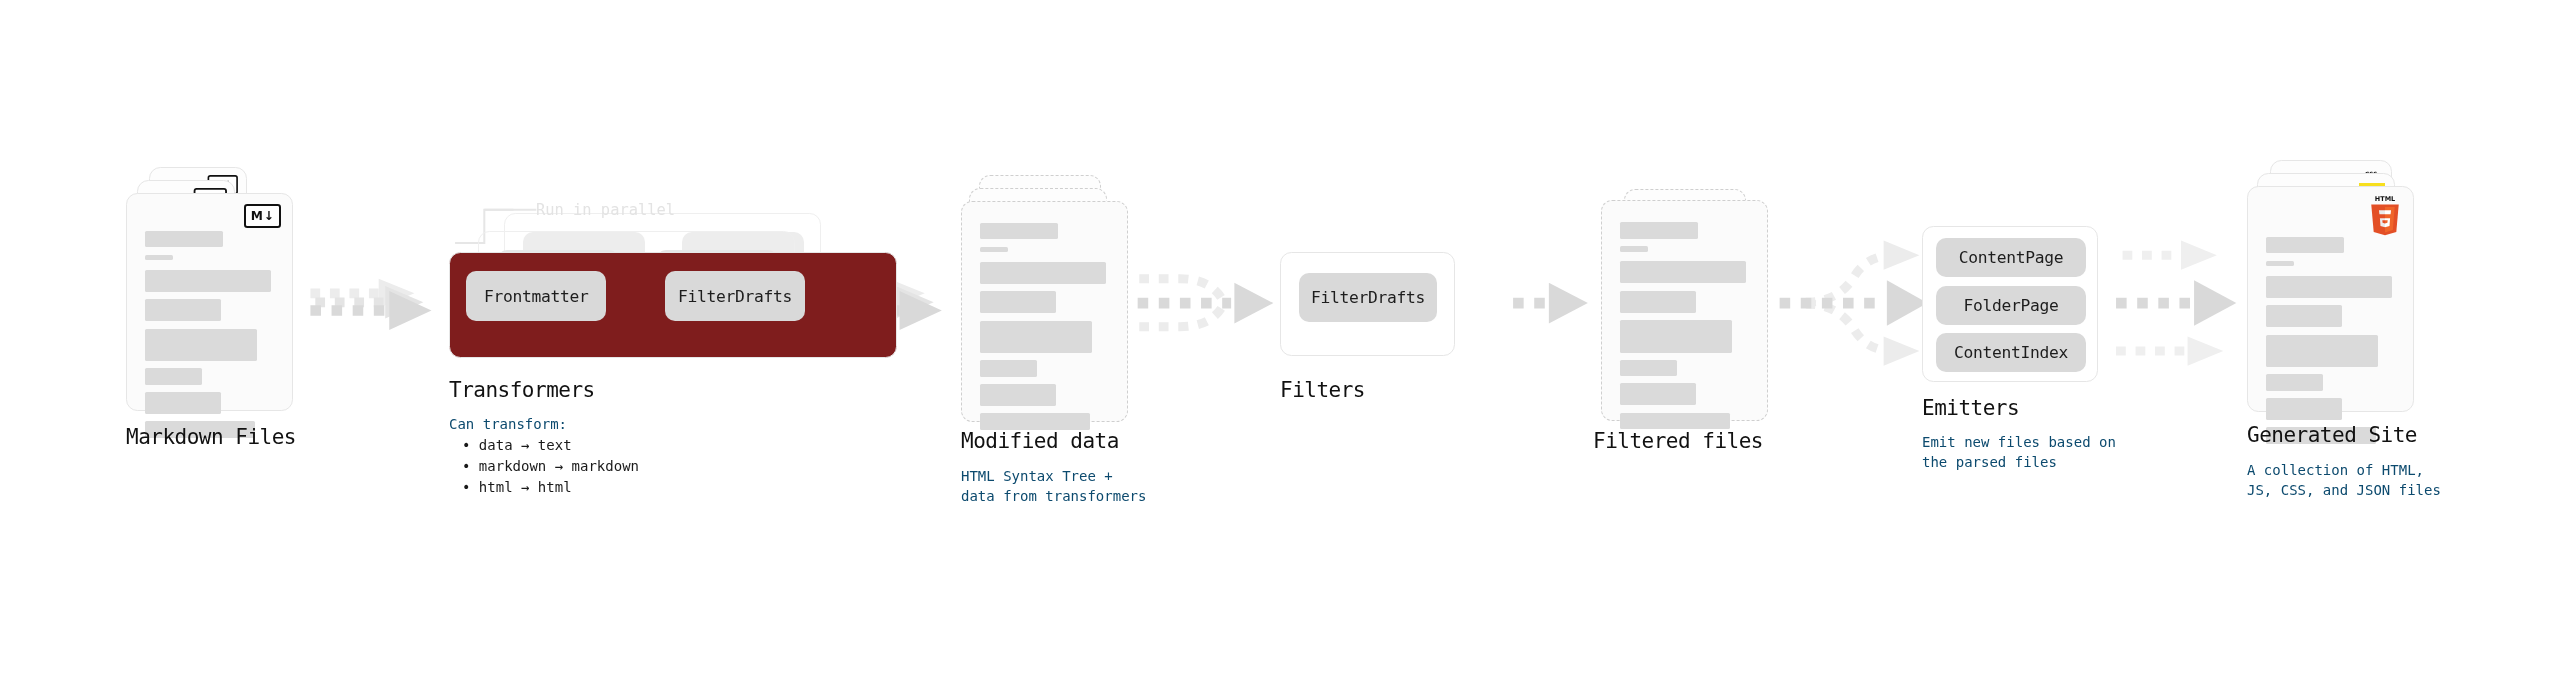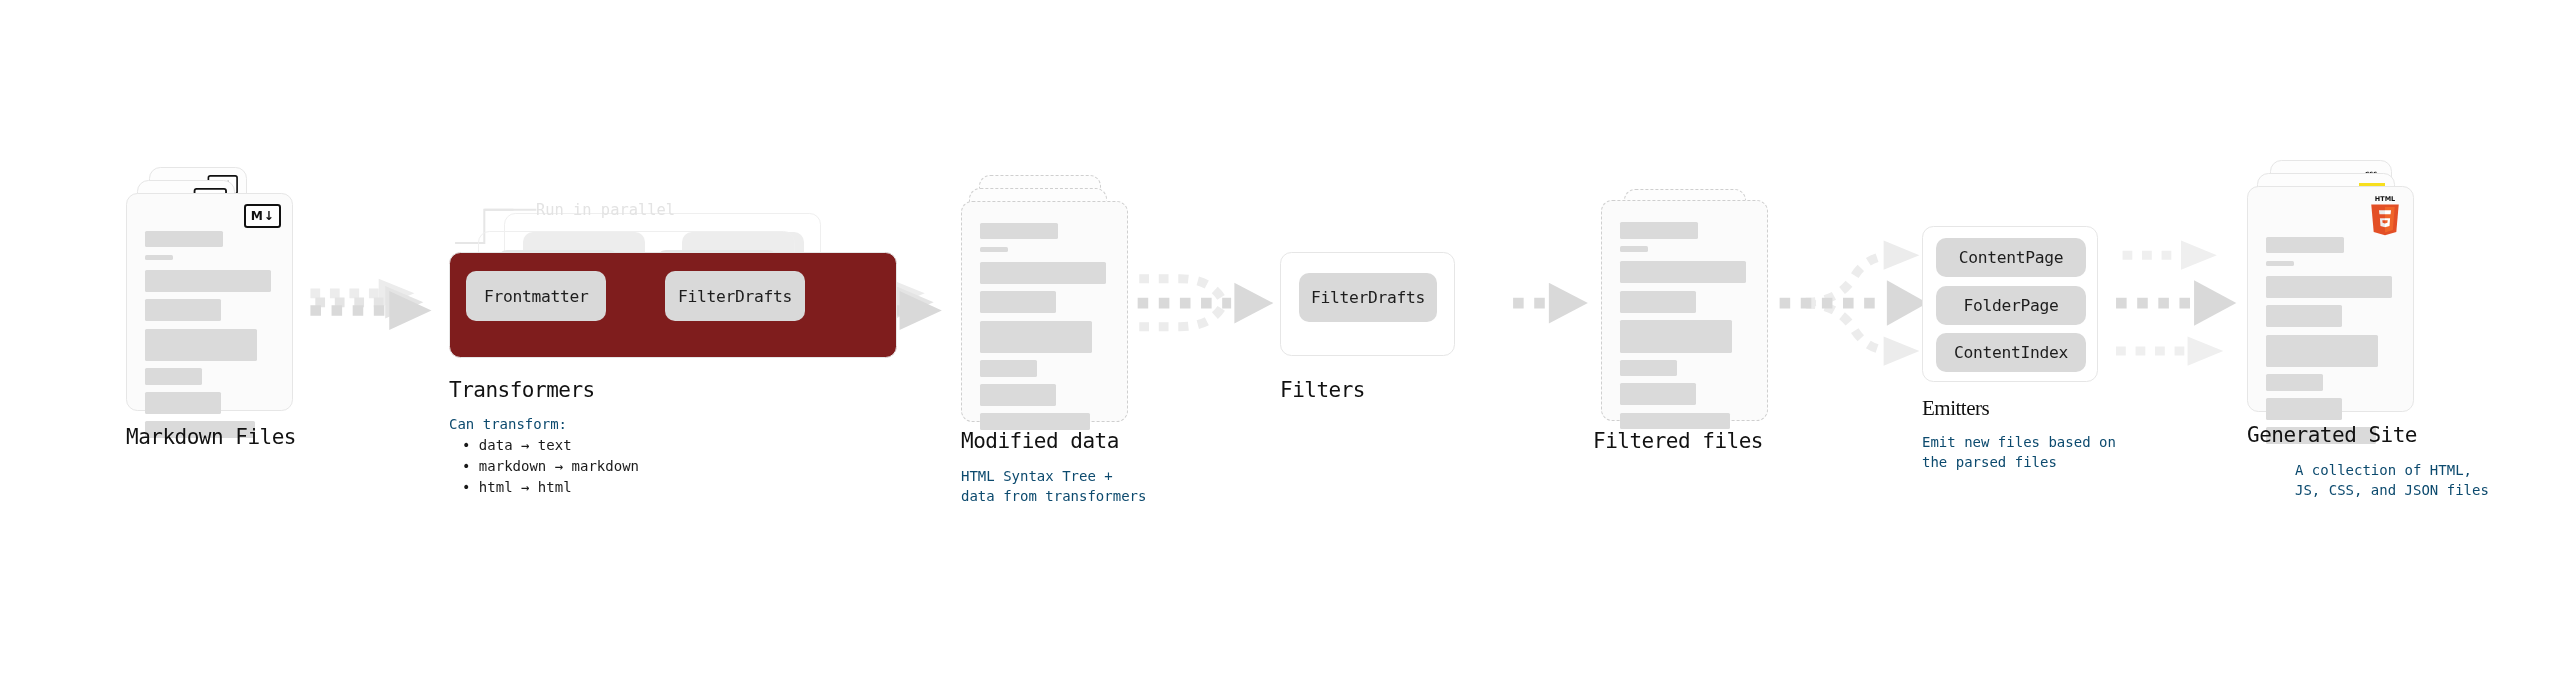--- a/index.html
+++ b/index.html
@@ -298,21 +298,21 @@
       </div>
     </div>
   </div>
   <div class="title" style="left:1593px; top:429px;">Filtered files</div>
 
   <div class="stagebox" style="left:1922px; top:226px; width:176px; height:156px;">
     <div class="chip" style="left:13px; top:11.4px; width:150px; height:39px;">ContentPage</div>
     <div class="chip" style="left:13px; top:59px; width:150px; height:39px;">FolderPage</div>
     <div class="chip" style="left:13px; top:106px; width:150px; height:39px;">ContentIndex</div>
   </div>
-  <div class="title" style="left:1922px; top:396px;font-family:Liberation Serif, serif;">Emitters</div>
+  <div class="title" style="left:1922px; top:396px;">Emitters</div>
   <div class="subtitle" style="left:1922px; top:432px;">Emit new files based on
 the parsed files</div>
 
   <div class="doc-stack" style="left:2247px; top:160px;">
     <div class="doc" style="left:23px; top:0; width:122px; height:46px; background:#fdfdfd;">
       <div class="badge" style="top:8.1px; right:8.1px;">
         <svg width="24.4" height="14" viewBox="0 0 30 17" aria-hidden="true">
           <text x="15" y="9" font-family="DejaVu Sans, sans-serif" font-size="7" font-weight="700" fill="#111" text-anchor="middle">CSS</text>
           <rect x="4" y="11" width="22" height="3" fill="#264de4"></rect>
         </svg>
@@ -341,17 +341,17 @@
         <div class="line" style="width:126px; height:22px;"></div>
         <div class="line" style="width:76px; height:22px;"></div>
         <div class="line" style="width:112px; height:32.5px;"></div>
         <div class="line" style="width:57px; height:16.3px;"></div>
         <div class="line" style="width:76px; height:22px;"></div>
         <div class="line" style="width:110px; height:16.3px;"></div>
       </div>
     </div>
   </div>
   <div class="title" style="left:2247px; top:423px;">Generated Site</div>
-  <div class="subtitle" style="left:2247px; top:460px;margin-left:48px;">A collection of HTML,
+  <div class="subtitle" style="left:2247px; top:460px;">A collection of HTML,
 JS, CSS, and JSON files</div>
 
 </div>
 
 
 </body></html>

